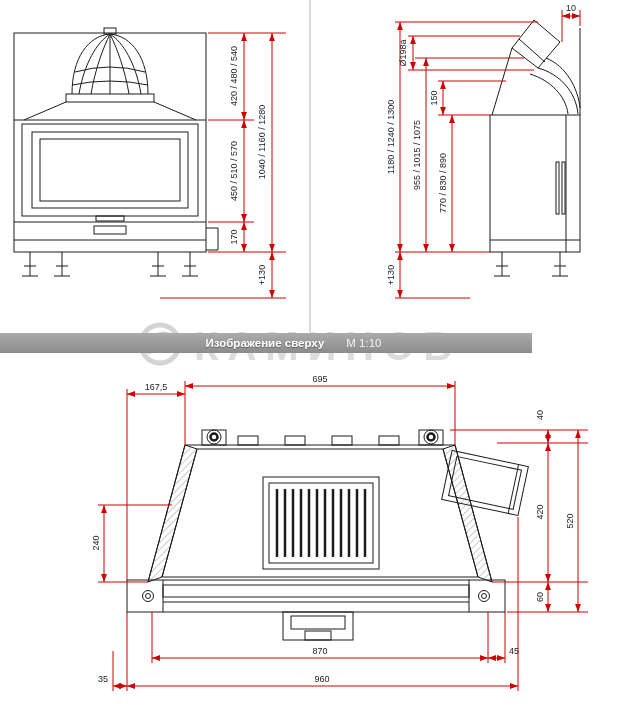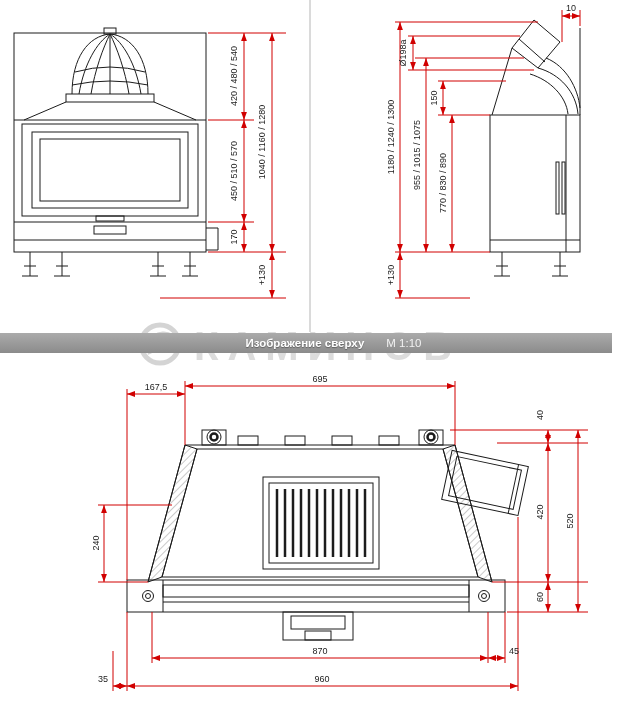--- a/index.html
+++ b/index.html
@@ -9,21 +9,21 @@
     font-family:"Liberation Sans", sans-serif;
     position:relative; overflow:hidden;
   }
   .canvas { position:relative; width:620px; height:715px; background:#fff; }
   .layer  { position:absolute; left:0; }
   svg text {
     font-family:"Liberation Sans", sans-serif;
     font-size:9px; fill:#1c1c1c; stroke:none;
   }
   .banner {
-    position:absolute; top:333px; left:0; width:612px; height:20px;
+    position:absolute; top:333px; left:0; width:532px; height:20px;
     z-index:3;
     background:linear-gradient(to bottom,#ababab,#8b8b8b);
     display:flex; align-items:center; justify-content:center;
     padding-left:55px; gap:22px;
     color:#fff; font-size:11.5px; white-space:nowrap;
   }
   .banner .ttl { font-weight:bold; text-shadow:0 1px 1px rgba(0,0,0,.35); }
   .banner .scl { font-weight:normal; color:#f1f1f1;text-align:center; }
   .watermark {
     position:absolute; top:316px; left:128px; width:430px; height:58px;

